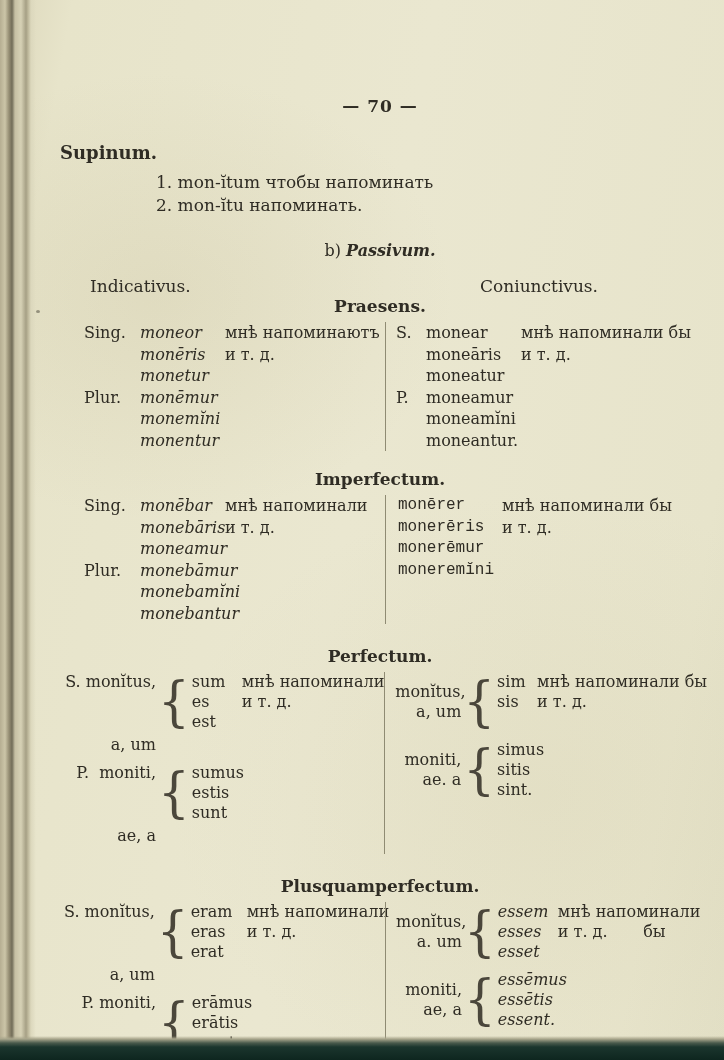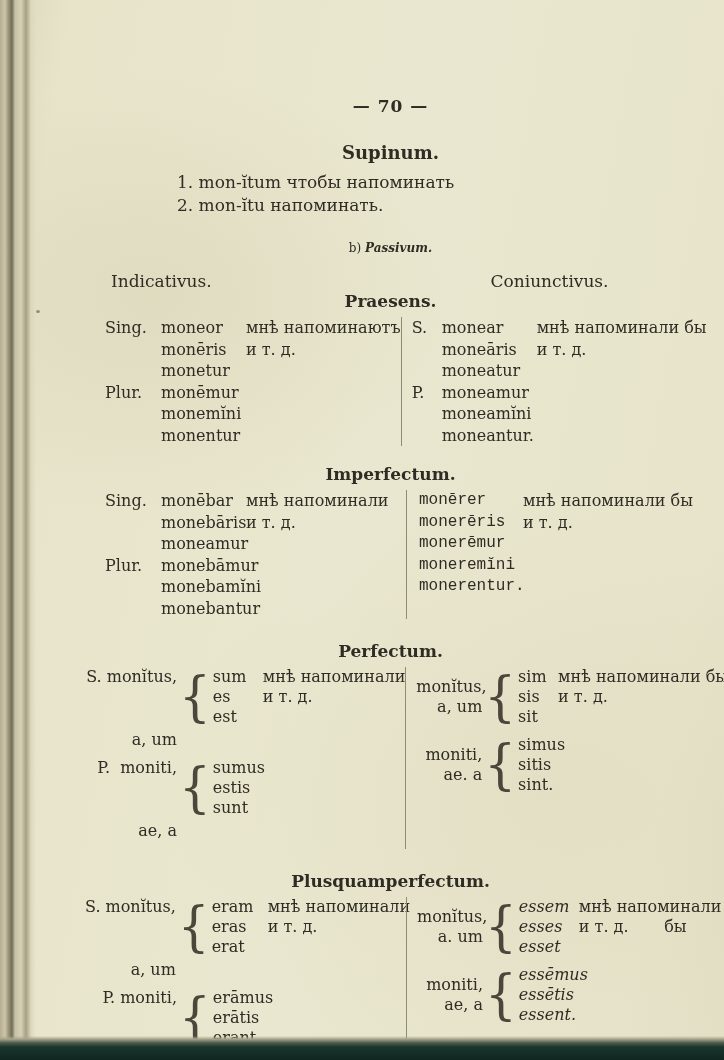--- a/index.html
+++ b/index.html
@@ -6,57 +6,56 @@
   html, body { margin: 0; padding: 0; }
   body { width: 724px; height: 1060px; }
   .page {
     position: relative; width: 724px; height: 1060px; overflow: hidden;
     background:
       radial-gradient(ellipse 420px 320px at 22% 28%, rgba(185,175,135,0.18), transparent 70%),
       radial-gradient(ellipse 520px 420px at 75% 75%, rgba(196,188,148,0.14), transparent 72%),
       linear-gradient(100deg, #dcd7bb 0%, #e7e4ca 8%, #eae7d0 48%, #e7e4cb 88%, #e2dfc5 100%);
     font-family: "DejaVu Serif", "Liberation Serif", serif;
     color: #2f2c24;
-    padding-left: 21px;
   }
   .edge-left {
     position: absolute; left: 0; top: 0; bottom: 0; width: 36px; z-index: 2;
     background: linear-gradient(90deg,
       #b6ae92 0px, #ccc5a8 5px, #968e74 9px, #716c58 12px,
       #c6c0a4 15px, #d6d1b5 21px, #a6a085 26px, #bdb79a 28px,
       #dcd8bd 31px, rgba(231,228,203,0) 36px);
   }
   .edge-bottom {
     position: absolute; left: 0; right: 0; bottom: 0; height: 24px; z-index: 3;
     background: linear-gradient(180deg, rgba(207,203,177,0) 0px, #a9a68c 3px, #4a5a4c 7px, #1b352d 11px, #0e261f 24px);
   }
   .speck { position: absolute; left: 36px; top: 310px; width: 4px; height: 3px;
     background: #5f5c4c; border-radius: 50%; opacity: .6; }
   .content { position: relative; padding: 96px 24px 0 60px; z-index: 1; }
 
   .page-number { text-align: center; font-size: 17px; font-weight: bold; letter-spacing: 1px; }
-  .h-supinum { margin: 26px 0 8px; font-size: 18px; font-weight: bold; text-align: center; }
+  .h-supinum { margin: 26px 0 8px; font-size: 18px; font-weight: bold; }
   .supinum-items { margin-left: 96px; font-size: 17px; line-height: 23px; }
-  .h-passivum { margin: 24px 0 16px; font-size: 12px; text-align: center; }
+  .h-passivum { margin: 24px 0 16px; font-size: 16px; text-align: center; }
   .h-passivum .pv { font-style: italic; font-weight: bold; }
   .mode-row { display: flex; margin-top: 10px; font-size: 17px; }
   .modeL { width: 358px; text-align: left; padding-left: 30px; }
   .modeR { flex: 1; text-align: center; padding-right: 40px; }
   .h-tense { font-size: 17px; font-weight: bold; text-align: center; margin: 0 0 6px; }
   .mt-md { margin-top: 18px; }
   .mt-lg { margin-top: 22px; }
 
   .conj-table { display: flex; font-size: 16px; }
   .colL { width: 325px; }
   .colR { flex: 1; border-left: 1px solid #8f8b73; padding-left: 10px; }
   .simple .colL { padding-left: 24px; }
   .crow { display: flex; line-height: 21.5px; }
   .clabel, .cform, .cnote { display: block; white-space: pre; }
   .simple .colL .clabel { width: 56px; }
-  .simple .colL .cform { width: 85px; }
+  .simple .colL .cform { width: 85px; font-style: italic; }
   .praes .colR .clabel { width: 30px; }
   .praes .colR .cform { width: 95px; }
   .imperf .colR .clabel { width: 2px; }
   .imperf .colR .cform { width: 104px; font-family: Liberation Mono, monospace; }
 
   .perfect .colL { padding-left: 4px; }
   .pgroup { display: flex; margin-bottom: 8px; }
   .glabel { display: flex; flex-direction: column; justify-content: center;
     text-align: right; white-space: pre; line-height: 20px; }
   .perfect .colL .glabel { width: 92px; gap: 43px; }
@@ -215,25 +214,20 @@
         <div class="crow">
             <span class="clabel"></span>
             <span class="cform">monerēmur</span>
             <span class="cnote"></span>
           </div>
         <div class="crow">
             <span class="clabel"></span>
             <span class="cform">moneremĭni</span>
             <span class="cnote"></span>
           </div>
-        <div class="crow">
-            <span class="clabel"></span>
-            <span class="cform">monerentur.</span>
-            <span class="cnote"></span>
-          </div>
       </div>
     </div>
 
     <div class="h-tense mt-lg">Perfectum.</div>
     <div class="conj-table perfect">
       <div class="colL">
         <div class="pgroup">
           <div class="glabel">
             <span>S. monĭtus,</span>
             <span>a, um</span>
@@ -285,24 +279,20 @@
           <div class="brace">{</div>
           <div class="gforms">
             <div class="gline">
                 <span class="gform">sim</span>
                 <span class="gnote">мнѣ напоминали бы</span>
               </div>
             <div class="gline">
                 <span class="gform">sis</span>
                 <span class="gnote">и т. д.</span>
               </div>
-            <div class="gline">
-                <span class="gform">sit</span>
-                <span class="gnote"></span>
-              </div>
           </div>
         </div>
         <div class="pgroup">
           <div class="glabel">
             <span>moniti,</span>
             <span>ae. a</span>
           </div>
           <div class="brace">{</div>
           <div class="gforms">
             <div class="gline">

